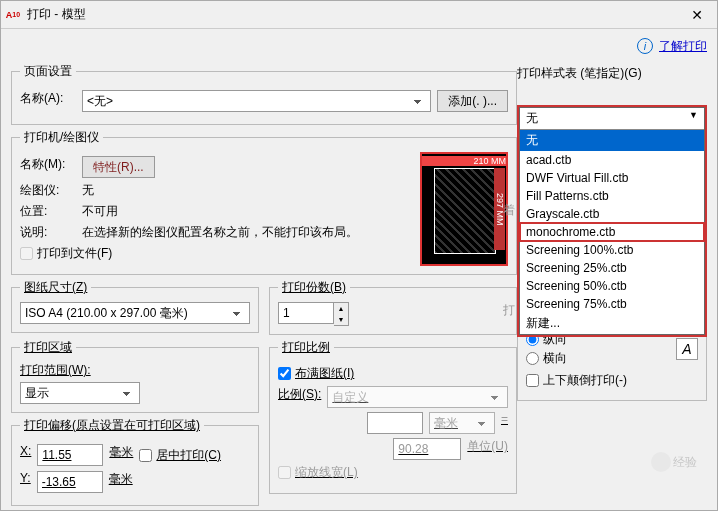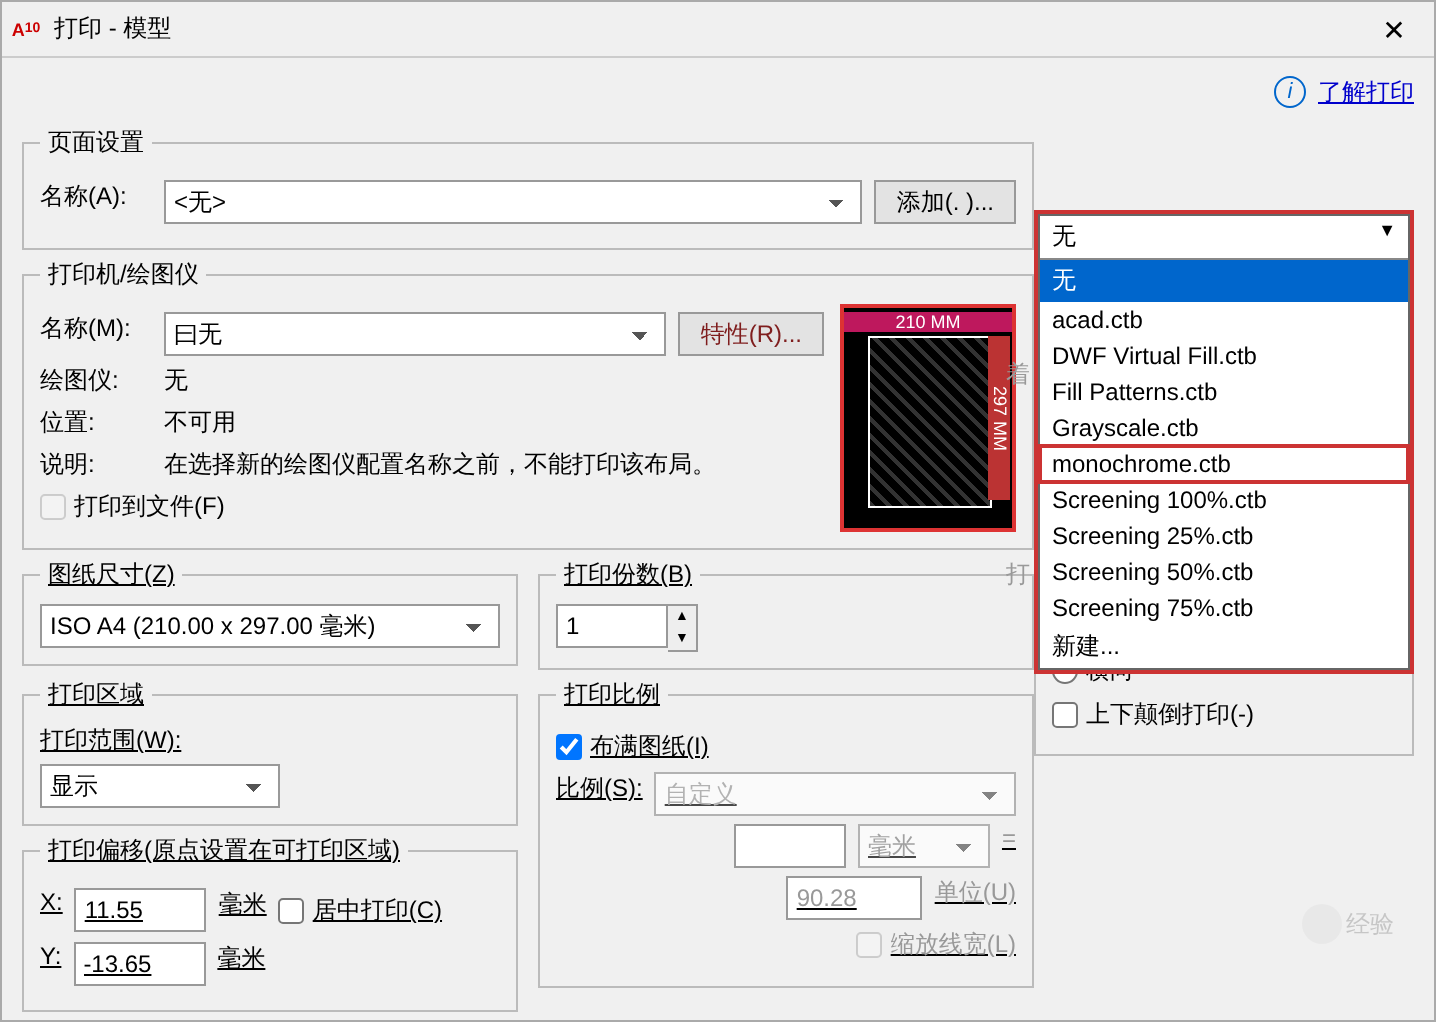--- a/index.html
+++ b/index.html
@@ -21,21 +21,21 @@
 .row { display: flex; align-items: flex-start; gap: 6px; margin: 4px 0; }
 .lbl { width: 56px; }
 select, input[type=text] { border: 1px solid #999; background: #fff; height: 22px; font-size: 12px; padding: 1px 4px; }
 select { appearance: none; background-image: linear-gradient(45deg, transparent 50%, #555 50%), linear-gradient(135deg, #555 50%, transparent 50%); background-position: calc(100% - 12px) 9px, calc(100% - 8px) 9px; background-size: 4px 4px, 4px 4px; background-repeat: no-repeat; padding-right: 20px; }
 .btn { border: 1px solid #999; background: #e3e3e3; height: 22px; padding: 0 10px; font-size: 12px; cursor: default; }
 .btn[disabled] { color: #7f1d1d; }
 .check { display: flex; align-items: center; gap: 4px; margin: 3px 0; }
 .check input { width: 13px; height: 13px; }
 .preview { width: 88px; height: 114px; background: #000; position: relative; border: 2px solid #d33; }
 .preview .paper { position: absolute; left: 12px; top: 14px; width: 62px; height: 86px; background: repeating-linear-gradient(45deg, #333 0 2px, #000 2px 6px); border: 1px solid #fff; }
-.preview .top { position: absolute; top: 2px; left: 0; right: 0; text-align: center; color: #fff; font-size: 9px; background: #be185d; }
+.preview .top { position: absolute; top: 2px; left: 0; right: 0; text-align: right; color: #fff; font-size: 9px; background: #ef4444; }
 .preview .side { position: absolute; right: 1px; top: 14px; bottom: 14px; width: 11px; writing-mode: vertical-rl; color: #fff; font-size: 9px; text-align: center; background: #b33; }
 .dropdown { position: absolute; top: 78px; right: 12px; width: 186px; background: #fff; border: 1px solid #666; z-index: 10; outline: 2px solid #c33; }
 .dropdown .sel { background: #fff; padding: 2px 6px; border-bottom: 1px solid #888; display: flex; justify-content: space-between; }
 .dropdown .sel .arr { font-size: 9px; }
 .dropdown .item { padding: 2px 6px; cursor: default; white-space: nowrap; }
 .dropdown .item.hi { background: #06c; color: #fff; }
 .dropdown .item.boxed { outline: 2px solid #c33; outline-offset: -1px; }
 .disabled { color: #999; }
 .spin { display: inline-flex; }
 .spin input { width: 56px; }
@@ -78,21 +78,20 @@
             <button class="btn">添加(. )...</button>
           </div>
         </fieldset>
 
         <fieldset>
           <legend>打印机/绘图仪</legend>
           <div class="printer-area">
             <div class="printer-fields">
               <div class="row">
                 <span class="lbl">名称(M):</span>
-                <select style="flex:1"><option>曰无</option></select>
                 <button class="btn" disabled="">特性(R)...</button>
               </div>
               <div class="row">
                   <span class="lbl">绘图仪:</span>
                   <span>无</span>
                 </div>
               <div class="row">
                   <span class="lbl">位置:</span>
                   <span>不可用</span>
                 </div>
@@ -172,30 +171,31 @@
                 </div>
               <div class="row" style="justify-content:flex-end">
                   <input type="text" style="width: 56px;" disabled="">
                   <select style="width:66px" disabled=""><option>毫米</option></select>
                   <span class="disabled">=</span>
                 </div>
               <div class="row" style="justify-content:flex-end">
                   <input type="text" style="width: 68px;" disabled="" class="disabled" value="90.28">
                   <span class="disabled">单位(U)</span>
                 </div>
-              <label class="check disabled" style="justify-content:flex-end">
+              <label class="check disabled" style="">
                   <input type="checkbox" disabled="" style="">
                   <span>缩放线宽(L)</span>
                 </label>
             </fieldset>
           </div>
         </div>
       </div>
 
       <div class="right">
+        <div style="margin-top:6px">打印样式表 (笔指定)(G)</div>
         <div style="height:120px"></div>
         <div class="disabled" style="position:relative">
           <span style="position:absolute;left:-14px;top:0">着</span>
           <span style="position:absolute;left:-14px;top:100px">打</span>
         </div>
         <label class="check disabled">
             <input type="checkbox" disabled="" style="">
             <span>按样式打印(E)</span>
           </label>
         <label class="check disabled">

